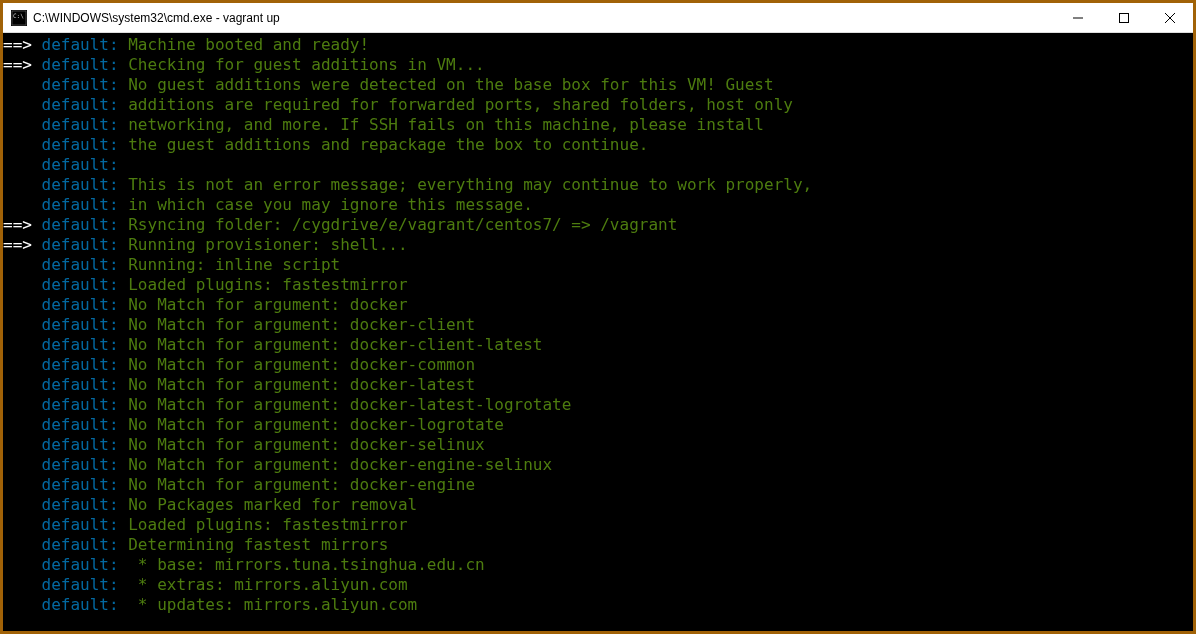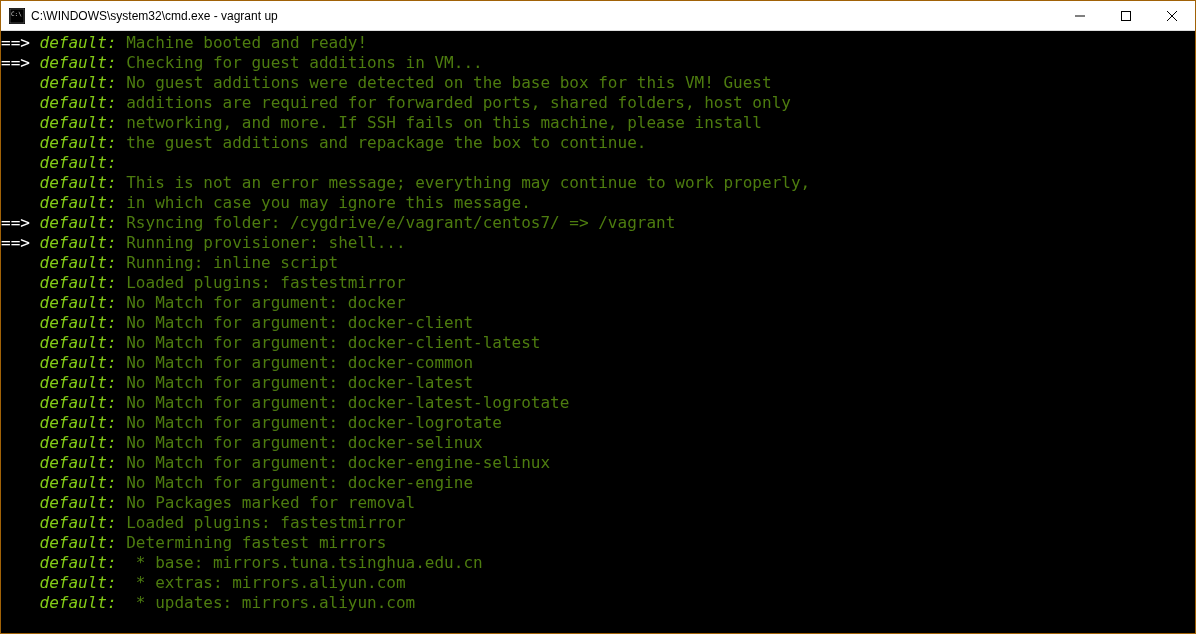--- a/index.html
+++ b/index.html
@@ -4,21 +4,21 @@
   <style>
     * { margin: 0; padding: 0; box-sizing: border-box; }
     body {
       font-family: "Segoe UI", Tahoma, sans-serif;
       background: #fff;
       overflow: hidden;
     }
     .window {
       width: 1196px;
       height: 634px;
-      border: 1px solid #a16207;
+      border: 3px solid #a16207;
       display: flex;
       flex-direction: column;
       background: #fff;
     }
     .titlebar {
       height: 30px;
       background: #fff;
       display: flex;
       align-items: center;
       border-bottom: 1px solid #ddd;
@@ -56,21 +56,21 @@
       color: #ccc;
       font-family: "Consolas", "NSimSun", monospace;
       font-size: 16px;
       line-height: 20px;
       padding: 2px 0 0 0;
       overflow: hidden;
       white-space: pre;
     }
     .line { display: flex; }
     .arrow { color: #fff; width: 4ch; flex-shrink: 0; text-align: left; }
-    .prefix { color: #84cc16; font-style: italic; }
+    .prefix { color: #0369a1; }
     .msg { color: #4d7c0f; }
     .indent { width: 4ch; flex-shrink: 0; }
   </style>
 </head>
 <body>
 
 <div class="window">
   <div class="titlebar">
     <div class="titlebar-icon">
       <svg viewBox="0 0 16 16">

